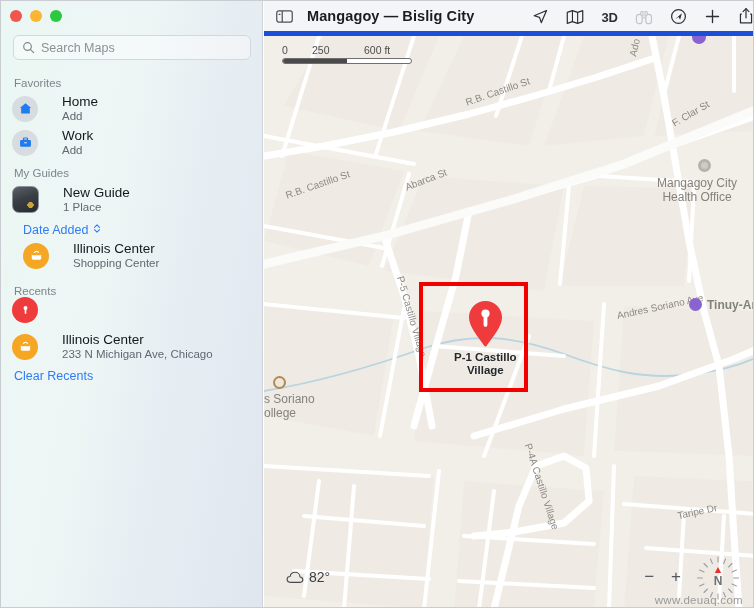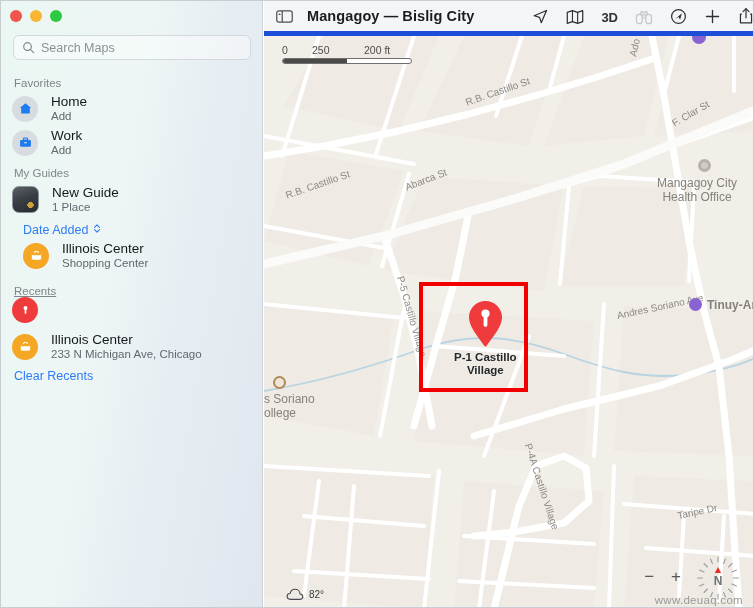--- a/index.html
+++ b/index.html
@@ -52,25 +52,25 @@
     font-size: 12.5px; color: #3a3a3a; width: 100%;
   }
   #search-input::placeholder { color: #8c9196; }
 
   .sec-header {
     position: absolute; left: 13px;
     font-size: 11.5px; color: #7e858c; font-weight: 400;
   }
   #hdr-favorites { top: 76px; }
   #hdr-guides    { top: 166px; }
-  #hdr-recents   { top: 284px; text-decoration: underline; }
+  #hdr-recents   { top: 284px; }
 
   .row {
     position: absolute; left: 11px; width: 246px;
-    display: flex; align-items: center; gap: 13px;
+    display: flex; align-items: center; gap: 24px;
   }
   .row .ic { flex: 0 0 auto; }
   .row .txt { display: flex; flex-direction: column; line-height: 1.18; }
   .row .t1 { font-size: 13.5px; color: #15181b; }
   .row .t2 { font-size: 11.5px; color: #626870; }
 
   .circ {
     width: 26px; height: 26px; border-radius: 50%;
     display: flex; align-items: center; justify-content: center;
   }
@@ -189,23 +189,23 @@
   }
 
   
   .poi-dot {
     position: absolute; border-radius: 50%;
     display: flex; align-items: center; justify-content: center;
   }
 
   
   #weather {
-    position: absolute; left: 22px; bottom: 8px; z-index: 20;
+    position: absolute; left: 22px; bottom: 24px; z-index: 20;
     display: flex; align-items: center; gap: 5px;
-    font-size: 10px; color: #3b3e42;
+    font-size: 14px; color: #3b3e42;
   }
   
   #zoom-ctrls {
     position: absolute; right: 74px; bottom: 22px; z-index: 20;
     display: flex; align-items: center; gap: 17px;
     font-size: 17px; color: #53575c;
   }
   #compass {
     position: absolute; right: 14px; bottom: 8px; z-index: 20;
     width: 46px; height: 46px;
@@ -465,21 +465,21 @@
 
         <g stroke="#fbfbfa" stroke-width="9" fill="none" stroke-linecap="round">
           <path d="M0,228 L120,200 L250,163 L360,128 L440,95 L491,74" opacity="0.9"></path>
         </g>
       </svg>
 
       <div id="scale-bar">
         <div id="scale-nums">
           <span id="sn0">0</span>
           <span id="sn250">250</span>
-          <span id="sn500">200 ft</span>
+          <span id="sn500">600 ft</span>
         </div>
         <div id="scale-track">
           <div id="scale-fill"></div>
         </div>
       </div>
 
       <div class="mlabel street" style="left:200px; top:50px; transform:rotate(-19deg);">R.B. Castillo St</div>
       <div class="mlabel street" style="left:20px; top:143px; transform:rotate(-19deg);">R.B. Castillo St</div>
       <div class="mlabel street" style="left:140px; top:138px; transform:rotate(-21deg);">Abarca St</div>
       <div class="mlabel street" style="left:357px; top:0px; transform:rotate(-77deg);">Ado St</div>

